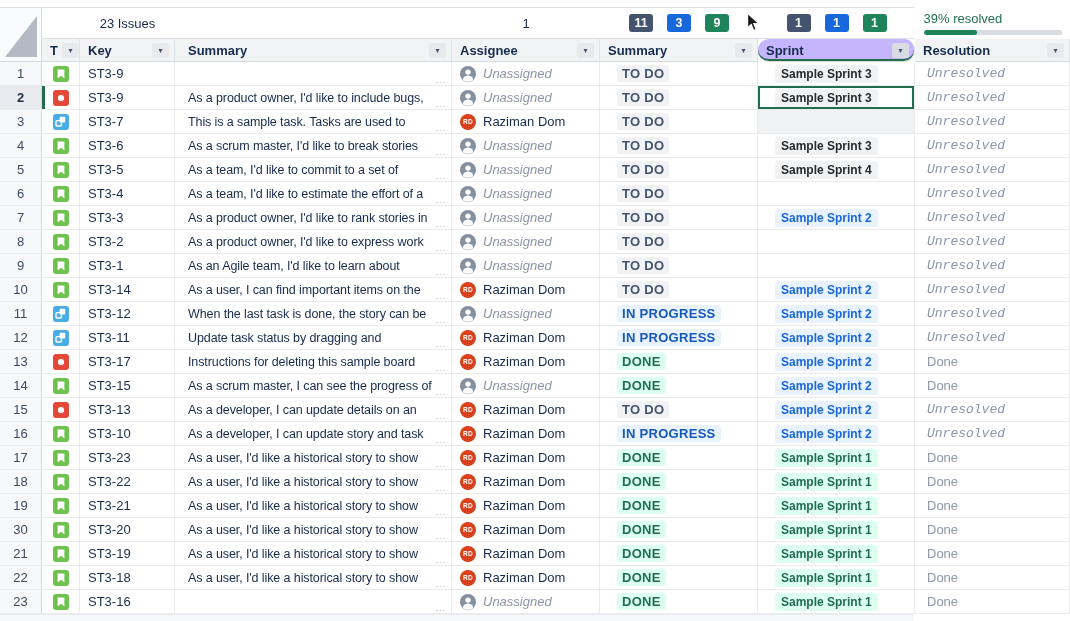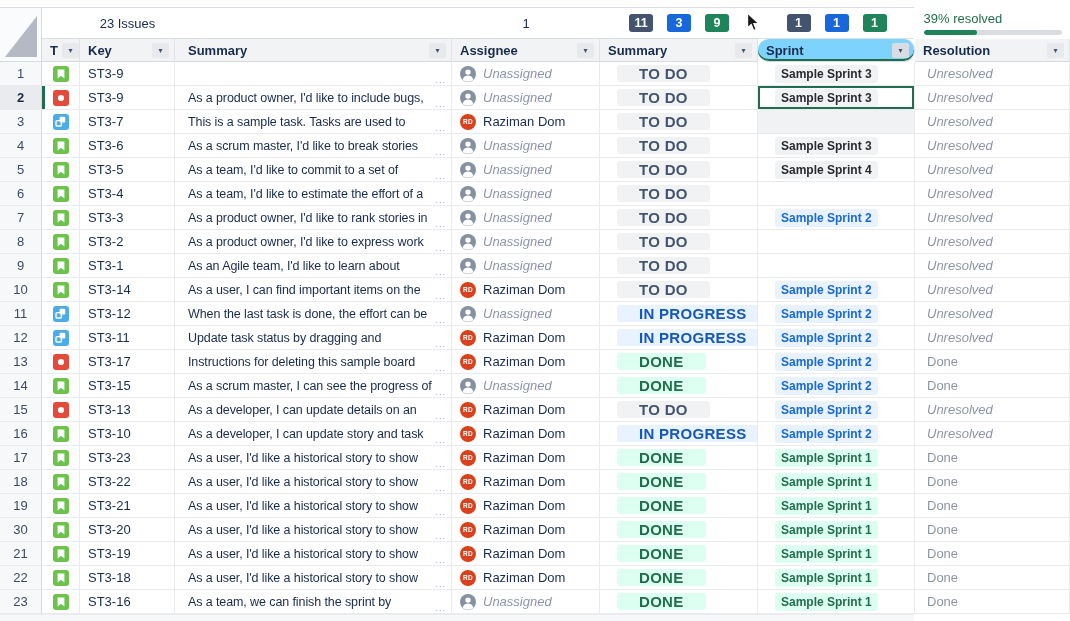--- a/index.html
+++ b/index.html
@@ -27,21 +27,21 @@
   .resolved-label { font-size:13px; color:#216E4E; margin-bottom:4px; }
   .pbar { width:138px; height:5px; border-radius:3px; background:#d9dce1; overflow:hidden; }
   .pfill { height:100%; border-radius:3px; }
 
   
   .header-row { margin-left:42px; height:23px; display:flex; font-size:13px; }
   .h-cell { flex:none; height:23px; background:#f2f3f5; border-right:1px solid #e0e3e7;
     border-bottom:1px solid #d7dade; display:flex; align-items:center;
     justify-content:space-between; padding:0 5px 0 8px; font-weight:bold; color:#172B4D;
     overflow:hidden; white-space:nowrap; }
-  .h-cell.selected { background:#7dd3fc; box-shadow:inset 0 -2px 0 #216E4E;border-radius:11px; }
+  .h-cell.selected { background:#c4b5fd; box-shadow:inset 0 -2px 0 #216E4E;border-radius:11px; }
   .h-cell.col-summary { padding-left:13px; }
   .filter-btn { flex:none; width:17px; height:15px; margin-left:4px; border-radius:2px;
     background:#e7e9ed; color:#44546F; font-size:8px; line-height:15px; text-align:center;
     font-weight:normal; cursor:pointer; }
   .h-cell.selected .filter-btn { background:#d9dce2; }
 
   
   .rows { }
   .row { display:flex; height:24px; }
   .cell { flex:none; height:24px; background:#fff; border-right:1px solid #e9ebee;
@@ -72,31 +72,31 @@
   .overflow-dots { position:absolute; right:5px; bottom:0; font-size:9px; color:#9aa2b0;
     letter-spacing:1px; line-height:10px; }
 
   .cell.col-assignee { padding-left:8px; gap:7px; font-size:13px; }
   .avatar { flex:none; width:16px; height:16px; border-radius:50%; display:inline-flex;
     align-items:center; justify-content:center; color:#fff; font-size:6.5px; font-weight:bold;
     letter-spacing:0.2px; }
   .muted-italic { color:#8C95A8; font-style:italic; }
 
   .cell.col-status { padding-left:17px; }
-  .status-chip { display:inline-block; padding:2px 22px; border-radius:3px; font-size:15px;
+  .status-chip { display:inline-block; padding:2px 5px; border-radius:3px; font-size:13px;
     font-weight:bold; letter-spacing:0.3px; line-height:13px; }
 
   .cell.col-sprint { padding-left:17px; }
   .cell.col-sprint.shaded { background:#f1f2f4; }
   .cell.col-sprint.cell-selected { box-shadow:inset 0 0 0 2px #216E4E; }
   .sprint-chip { display:inline-block; padding:2px 6px; border-radius:3px; font-size:12px;
     font-weight:bold; line-height:14px; }
 
   .cell.col-resolution { padding-left:12px; font-size:13px; color:#8C95A8; }
-  .resolution-text.unresolved { font-style:italic; }
+  .resolution-text.unresolved { font-style:italic;font-family:Liberation Mono, monospace; }
 
   .bottom-strip { height:7px; background:#f7f8f9; border-top:1px solid #e9ebee; }
 
   .cursor-overlay { position:absolute; left:746px; top:12px; z-index:50; pointer-events:none; }
 </style>
 </head>
 <body>
 
 <div class="sheet">
   <div class="top-strip"></div>
@@ -548,21 +548,21 @@
             <svg width="11" height="11" viewBox="0 0 11 11">
               <rect x="4.6" y="0.8" width="5.6" height="5.6" rx="1" fill="#fff"></rect>
               <rect x="1" y="4.6" width="5.4" height="5.4" rx="1" fill="none" stroke="#fff" stroke-width="1.4"></rect>
             </svg>
           </span>
     </div>
     <div class="cell col-key">
           <span class="key-text">ST3-12</span>
         </div>
     <div class="cell col-summary">
-      <span class="summary-text">When the last task is done, the effort can be</span>
+      <span class="summary-text">When the last task is done, the story can be</span>
       <span class="overflow-dots">...</span>
     </div>
     <div class="cell col-assignee">
       <span class="avatar">
             <svg width="16" height="16" viewBox="0 0 16 16">
               <circle cx="8" cy="8" r="8" fill="#8590A2"></circle>
               <circle cx="8" cy="6.1" r="2.7" fill="#fff"></circle>
               <path d="M2.6 13.7 C3.4 10.9 5.5 9.6 8 9.6 C10.5 9.6 12.6 10.9 13.4 13.7 A8 8 0 0 1 2.6 13.7 Z" fill="#fff"></path>
             </svg>
           </span>
@@ -957,21 +957,20 @@
       <span class="type-icon" style="background: rgb(108, 194, 74);">
             <svg width="10" height="10" viewBox="0 0 10 10">
               <path d="M1.6 0.6 h6.8 v9 L5 6.7 1.6 9.6 Z" fill="#fff"></path>
             </svg>
           </span>
     </div>
     <div class="cell col-key">
           <span class="key-text">ST3-16</span>
         </div>
     <div class="cell col-summary">
-      <span class="summary-text">As a team, we can finish the sprint by</span>
       <span class="overflow-dots">...</span>
     </div>
     <div class="cell col-assignee">
       <span class="avatar">
             <svg width="16" height="16" viewBox="0 0 16 16">
               <circle cx="8" cy="8" r="8" fill="#8590A2"></circle>
               <circle cx="8" cy="6.1" r="2.7" fill="#fff"></circle>
               <path d="M2.6 13.7 C3.4 10.9 5.5 9.6 8 9.6 C10.5 9.6 12.6 10.9 13.4 13.7 A8 8 0 0 1 2.6 13.7 Z" fill="#fff"></path>
             </svg>
           </span>

